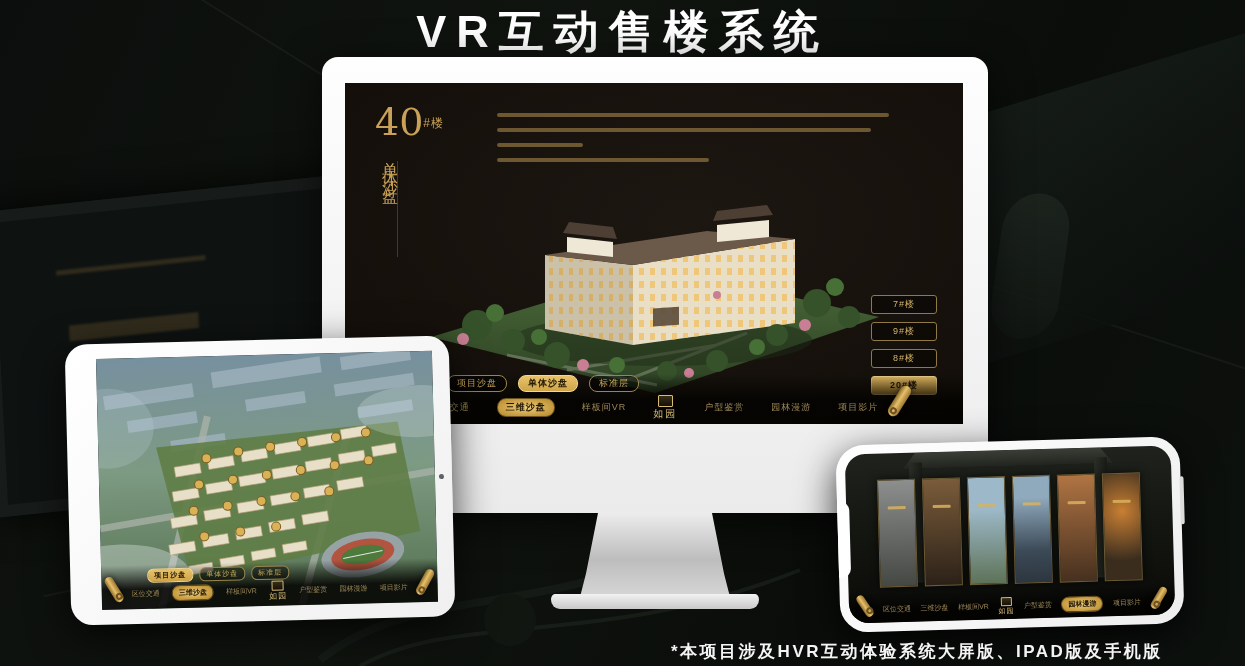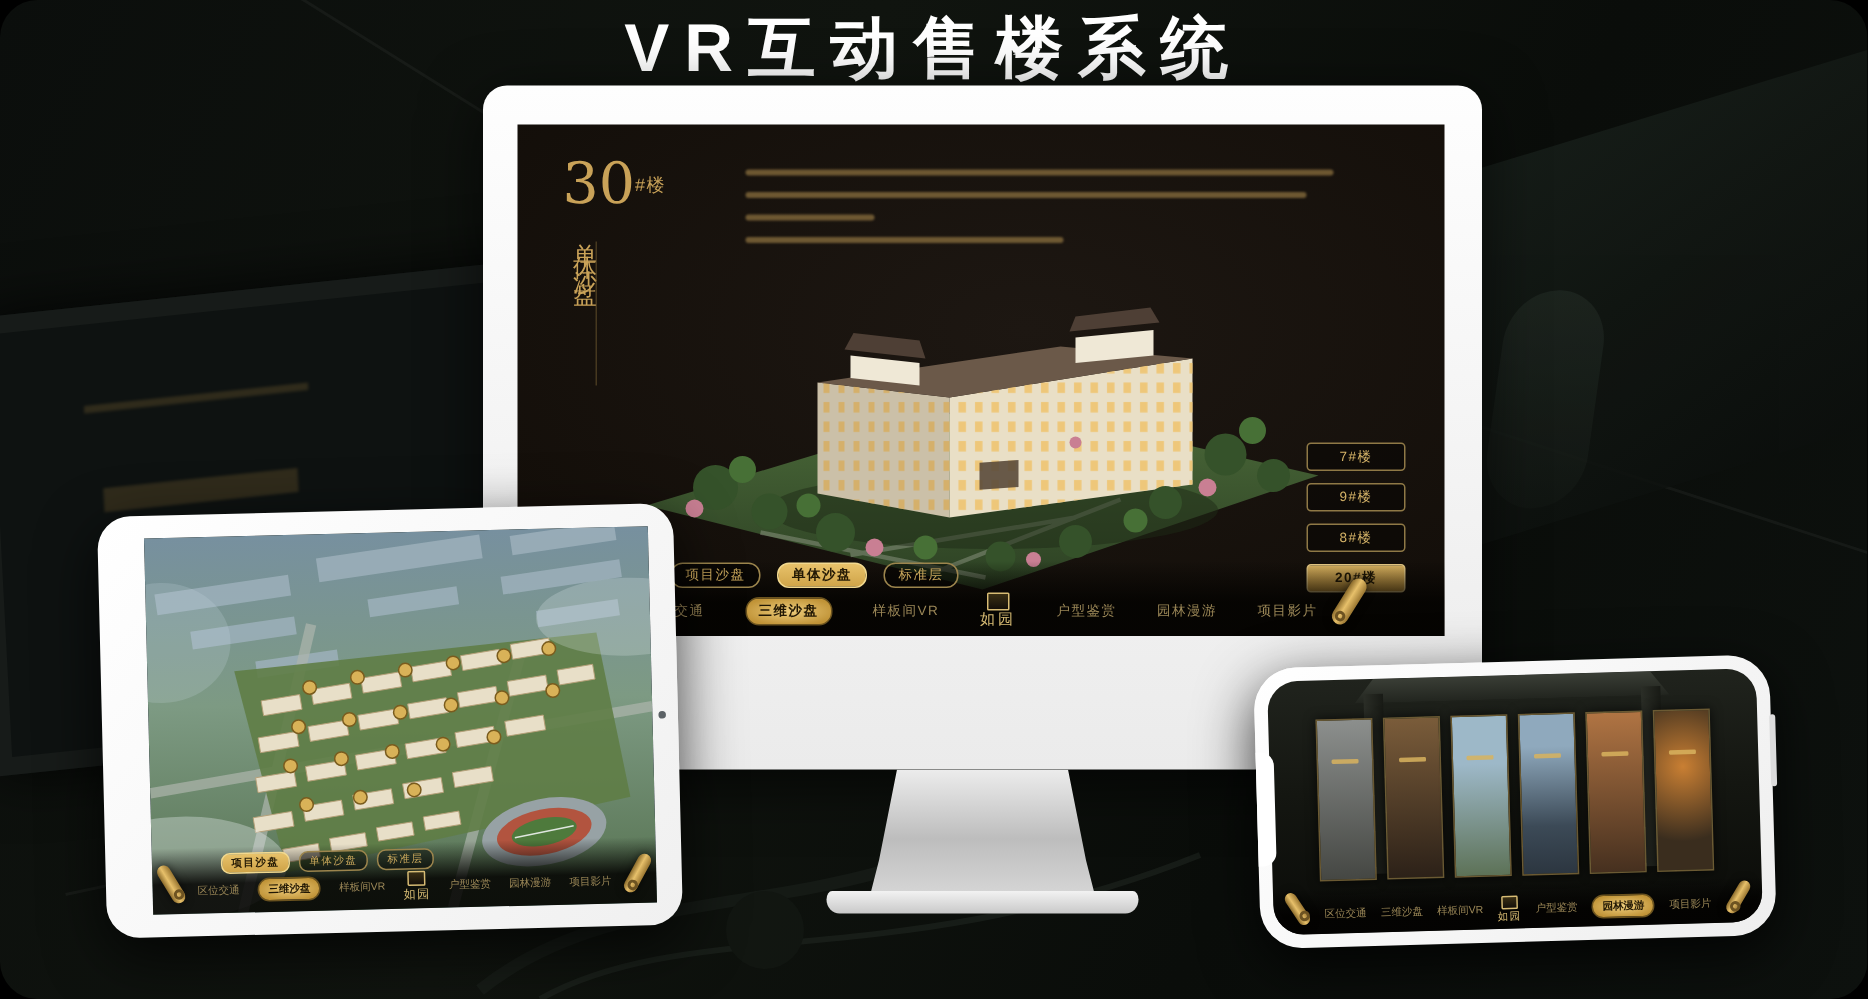--- a/index.html
+++ b/index.html
@@ -1,18 +1,18 @@
 <!DOCTYPE html>
 <html><head>
 <meta charset="utf-8">
 <style>
   html,body{margin:0;padding:0;background:#000;}
   .stage{position:relative;width:1245px;height:666px;overflow:hidden;
          background:linear-gradient(115deg,#0b0e0c 0%,#10140f 38%,#0a0d0a 70%,#0d110e 100%);
-         font-family:"Liberation Sans",sans-serif;border-radius:25px;}
+         font-family:"Liberation Sans",sans-serif;}
   
   .bg-line{position:absolute;background:rgba(255,255,255,.045);}
   .bg-plaque{position:absolute;left:-12px;top:192px;width:360px;height:282px;
              transform:rotate(-3deg) skewY(-3deg);background:#0e1211;
              border:12px solid #171b19;box-shadow:0 0 40px rgba(0,0,0,.8);}
   .bg-plaque .gl{position:absolute;background:#6f5a2f;opacity:.35;filter:blur(1px);}
   .bg-aerial{position:absolute;right:-30px;top:80px;width:330px;height:240px;
              transform:rotate(-17deg) skewX(-8deg);
              background:linear-gradient(160deg,#18201b 0%,#121713 45%,#0b0e0c 100%);
              opacity:.85;}
@@ -142,21 +142,21 @@
     <circle cx="210" cy="190" r="26" fill="#161b16"></circle>
   </svg>
 
   <div class="headline">VR互动售楼系统</div>
 
   <div class="monitor">
     <div class="monitor-frame"></div>
     <div class="monitor-screen">
 
       <div class="m-title">
-        <span class="m-num">30</span><span class="m-num-suffix">#楼</span>
+        <span class="m-num">40</span><span class="m-num-suffix">#楼</span>
         <div class="m-sub">单体沙盘</div>
       </div>
       <div class="m-sub-rule"></div>
 
       <div class="m-desc">
         <div style="width:392px;"></div>
         <div style="width:374px;"></div>
         <div style="width:86px;"></div>
         <div style="width:212px;"></div>
       </div>
@@ -416,14 +416,15 @@
         <span class="nav-item active">园林漫游</span>
         <span class="nav-item">项目影片</span>
       </div>
       <span class="scroll-icon ph-scroll-l" style="position:absolute;"></span>
       <span class="scroll-icon ph-scroll-r" style="position:absolute;"></span>
     </div>
     <span class="phone-notch"></span>
     <span class="phone-btn"></span>
   </div>
 
+  <div class="footnote">*本项目涉及HVR互动体验系统大屏版、IPAD版及手机版</div>
 
 </div>
 
 </body></html>

